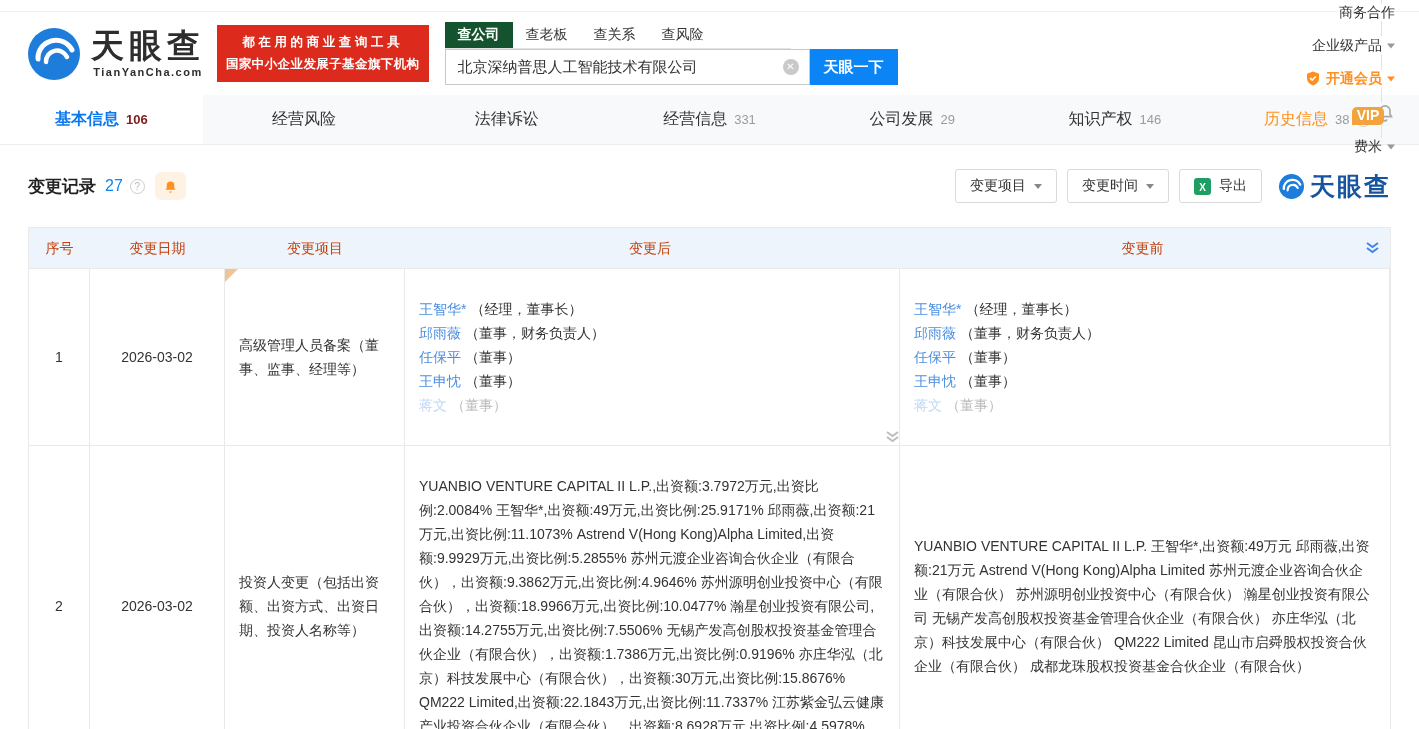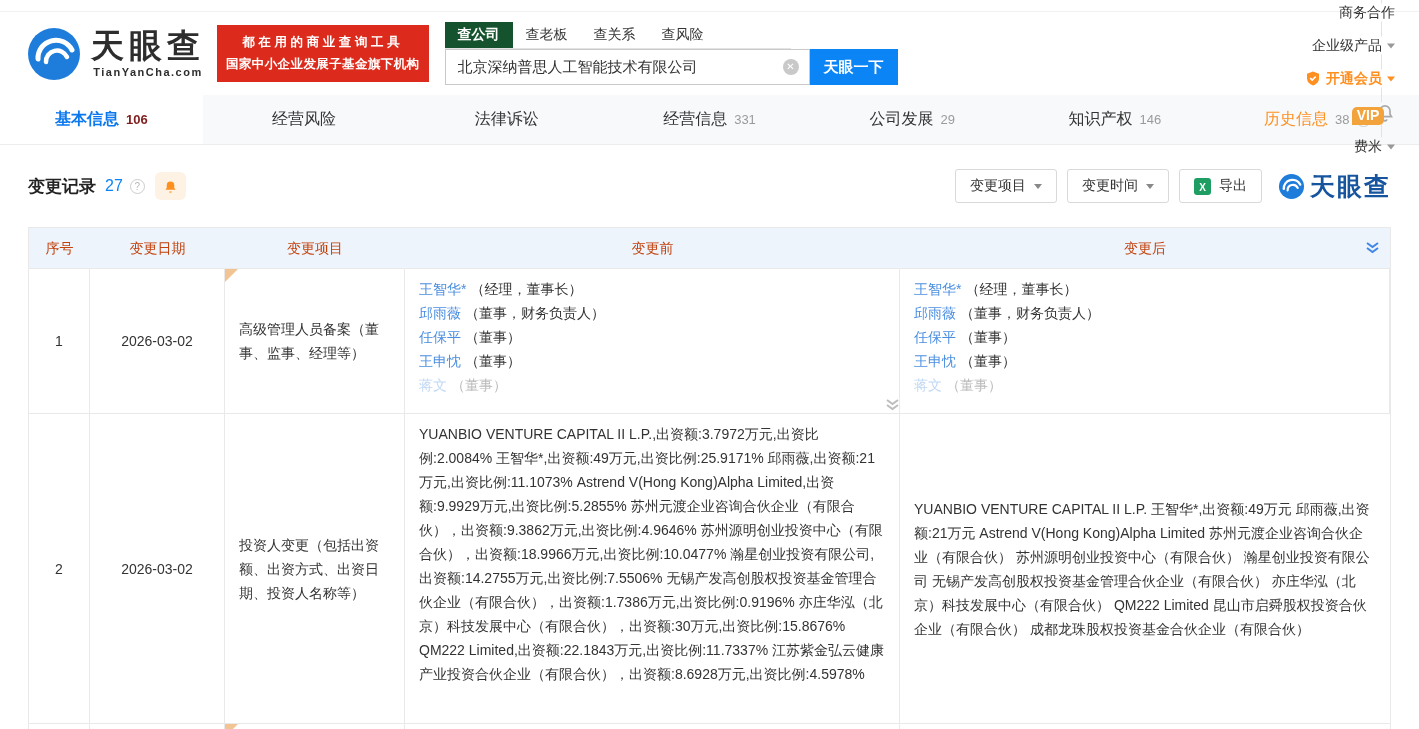--- a/index.html
+++ b/index.html
@@ -56,21 +56,21 @@
   .bell-box { width:31px; height:28px; background:#fdf2e3; border-radius:6px; display:flex; align-items:center; justify-content:center; margin-left:10px; cursor:pointer; }
   .sec-right { margin-left:auto; display:flex; align-items:center; gap:10px; }
   .btn { height:34px; border:1px solid #d9d9d9; border-radius:3px; background:#fff; font-size:14px; color:#333; display:flex; align-items:center; gap:8px; padding:0 14px; font-family:inherit; cursor:pointer; }
   .btn .caret { border-top-color:#888; margin-top:4px; }
   .brand-mark { display:flex; align-items:center; gap:5px; color:#17549e; font-weight:bold; font-size:25px; letter-spacing:2px; margin-left:6px; }
 
   
   .tbl { border:1px solid #e9e9e9; border-bottom:none; }
   .trow { display:flex; border-bottom:1px solid #e9e9e9; position:relative; }
   .trow.thead { background:#eef4fb; }
-  .td { padding:8px 14px; border-right:1px solid #e9e9e9; font-size:14px; line-height:24px; }
+  .td { padding:28px 14px; border-right:1px solid #e9e9e9; font-size:14px; line-height:24px; }
   .td:last-child { border-right:none; }
   .thead .td { border-right:none; display:flex; align-items:center; justify-content:center; padding:8px 14px; color:#c2410c; }
   .c-idx { width:61px; display:flex; align-items:center; justify-content:center; }
   .c-date { width:135px; display:flex; align-items:center; justify-content:center; }
   .c-item { width:180px; display:flex; align-items:center; position:relative; }
   .c-before { width:495px; }
   .c-after { flex:1; }
   .cell-center { display:flex; align-items:center; }
   .people { list-style:none; margin:0; padding:0; }
   .people li { white-space:nowrap; }
@@ -233,22 +233,22 @@
       </div>
     </div>
   </div>
 
   <div class="tbl">
 
     <div class="trow thead">
       <div class="td c-idx">序号</div>
       <div class="td c-date">变更日期</div>
       <div class="td c-item">变更项目</div>
+      <div class="td c-after">变更后</div>
       <div class="td c-before">变更前</div>
-      <div class="td c-after">变更后</div>
       <span class="hdr-chevron">
         <svg width="15" height="15" viewBox="0 0 15 14" fill="none" stroke="#3f86e8" stroke-width="2">
           <path d="M2 2l5.5 4L13 2"></path>
             <path d="M2 7l5.5 4L13 7"></path>
         </svg>
       </span>
     </div>
 
     <div class="trow" style="min-height:145px;">
       <div class="td c-idx">1</div>

